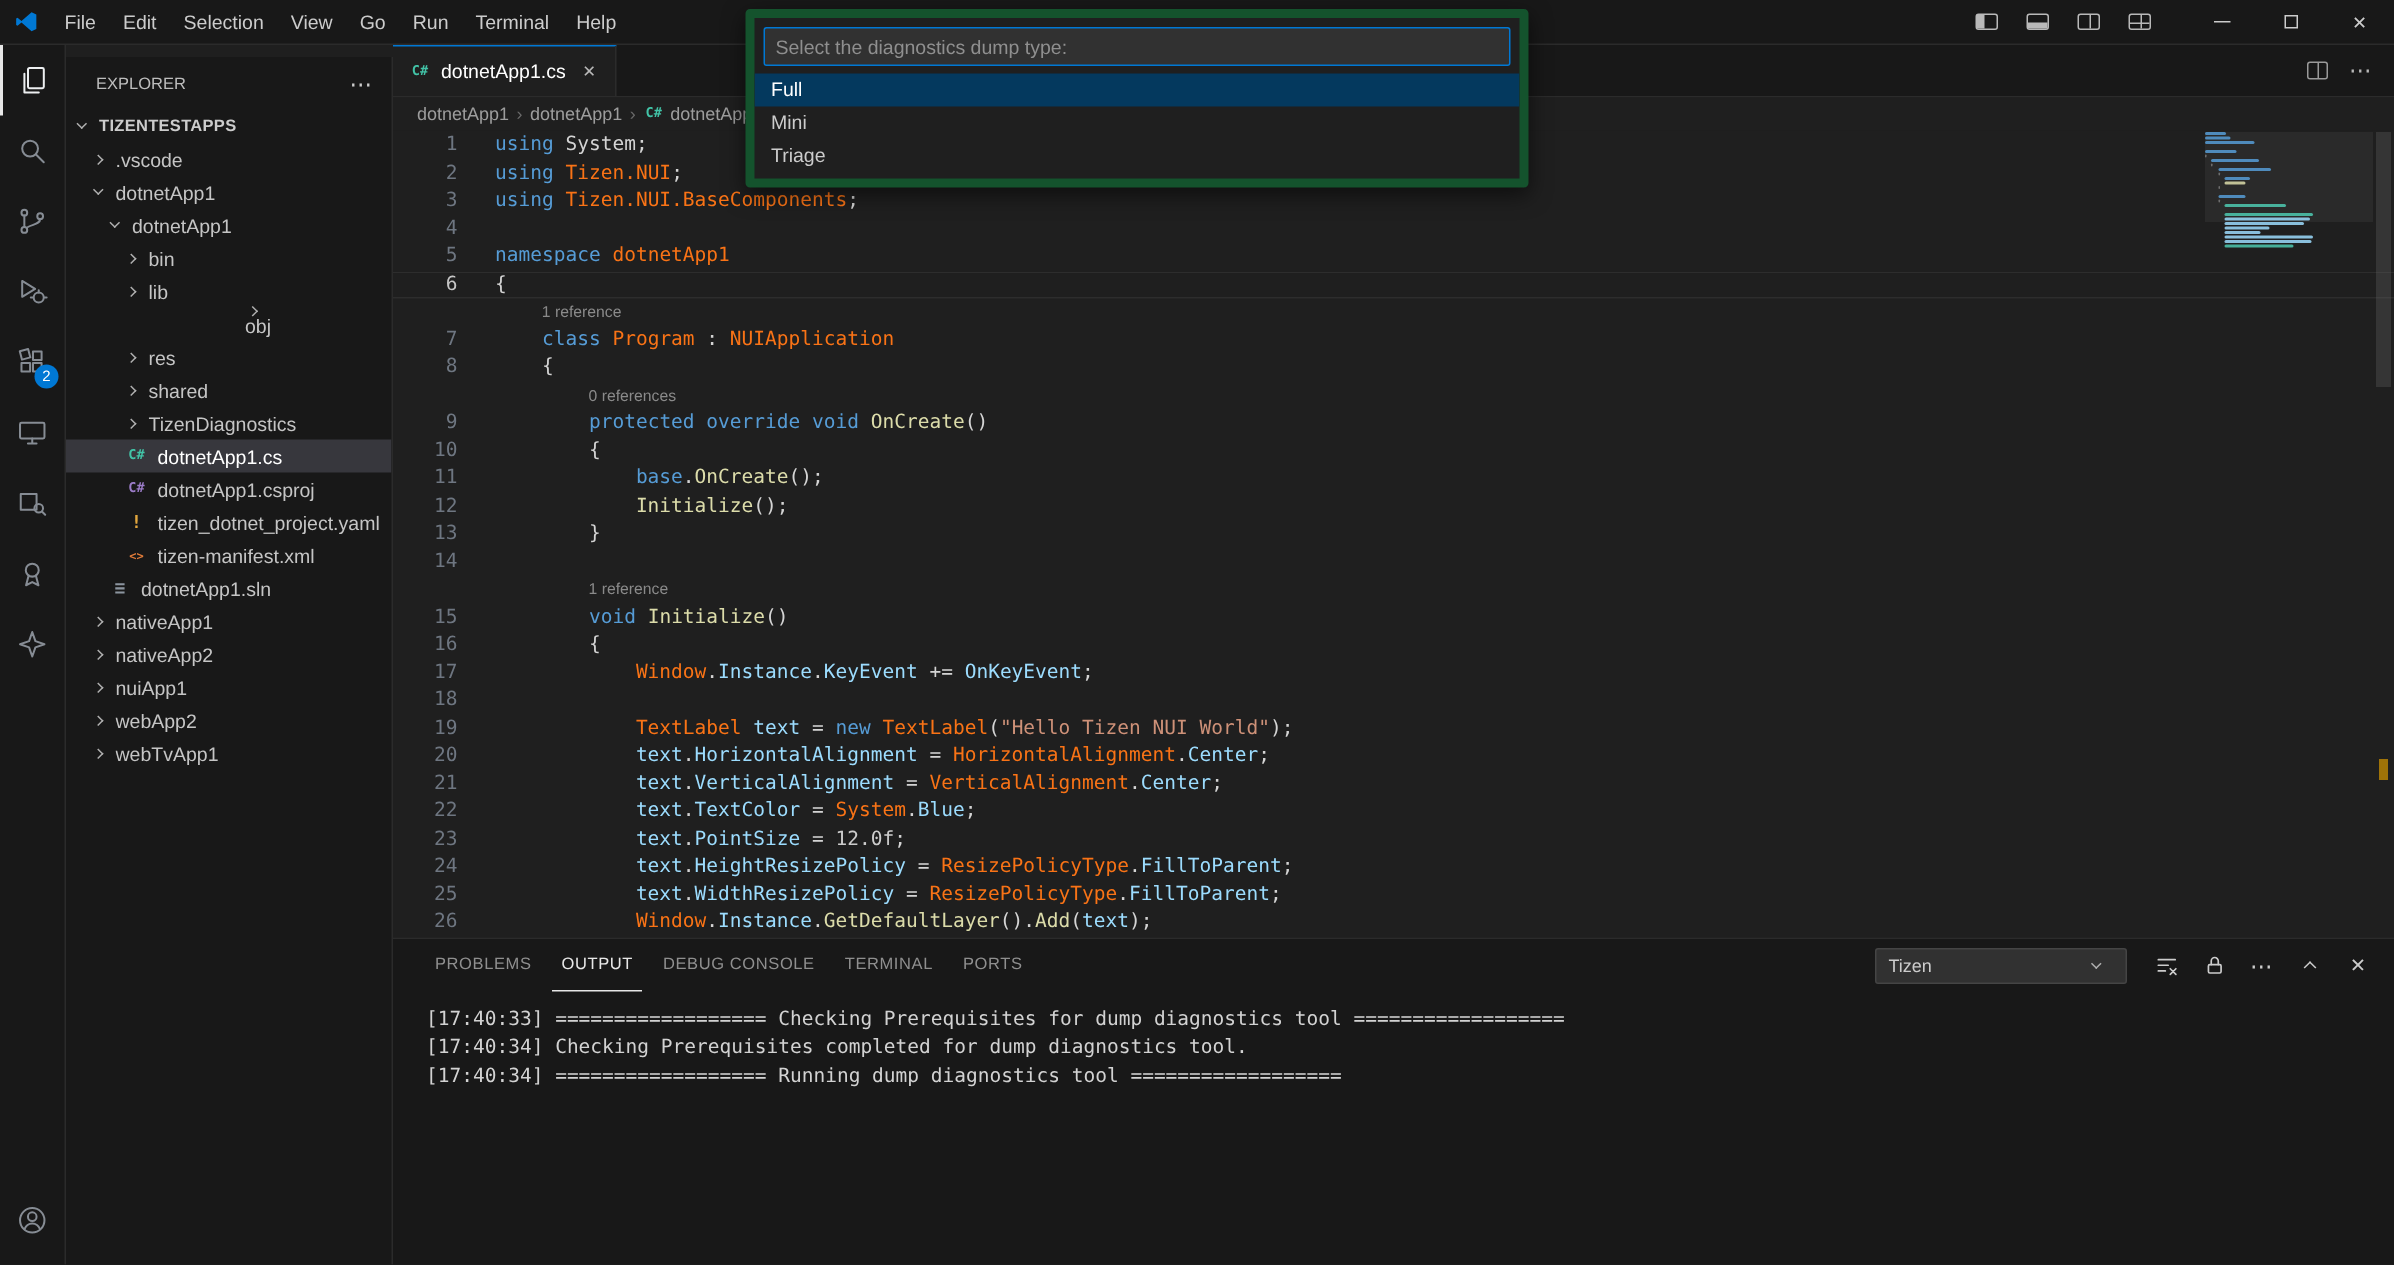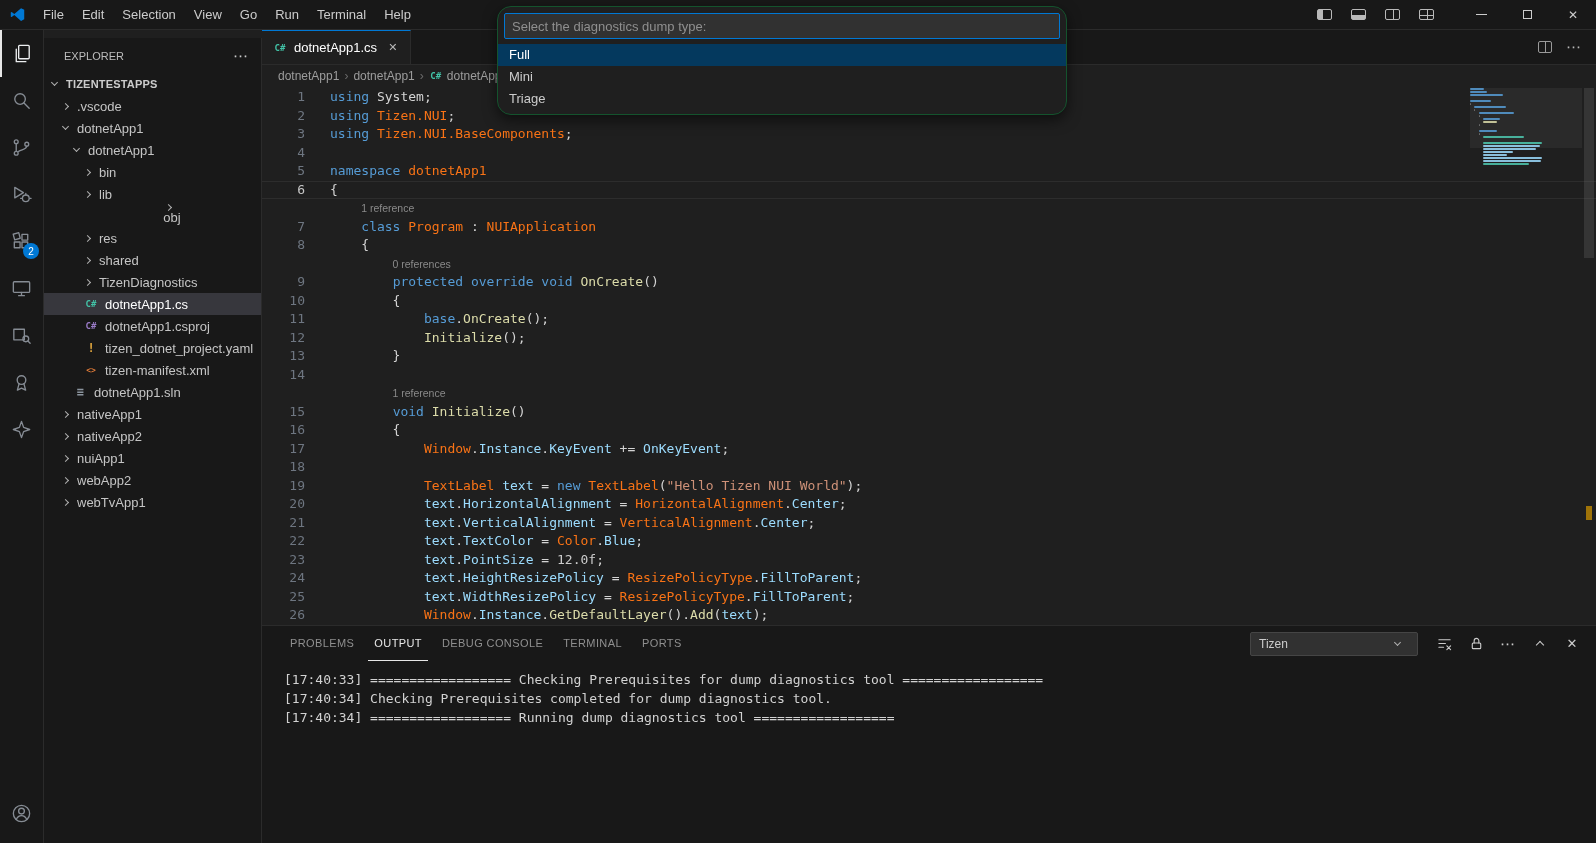--- a/index.html
+++ b/index.html
@@ -104,22 +104,22 @@
     display:flex;align-items:center;padding:0 8px;font-size:12px;color:#cccccc;cursor:pointer;margin-right:4px}
   .channel-select .chev{margin-left:auto;transform:rotate(45deg);margin-top:-3px}
   .pa-btn{width:20px;height:20px;display:flex;align-items:center;justify-content:center;color:#cccccc;cursor:pointer}
   .pa-ic{width:15px;height:15px;fill:none;stroke:#cccccc;stroke-width:1.2;stroke-linecap:round}
   .chev-up{display:inline-block;width:6px;height:6px;border-left:1.2px solid #ccc;border-top:1.2px solid #ccc;transform:rotate(45deg);margin-top:3px}
   .x-glyph{font-size:13px}
   .output{padding:9px 0 0 22px;font-family:"DejaVu Sans Mono",monospace;font-size:13px;color:#d2d2d2}
   .output-line{height:19px;line-height:19px;white-space:pre}
 
   
-  .quickpick{position:absolute;left:497px;top:6px;width:570px;background:#1f1f1f;border:1px solid #14532d;
-    border-radius:14px;box-shadow:0 5px 14px rgba(0,0,0,.55);z-index:50;overflow:hidden;padding-bottom:4px}
+  .quickpick{position:absolute;left:497px;top:6px;width:522px;background:#1f1f1f;border:6px solid #14532d;
+    border-radius:3px;box-shadow:0 5px 14px rgba(0,0,0,.55);z-index:50;overflow:hidden;padding-bottom:4px}
   .qp-input-wrap{padding:6px 6px 5px 6px}
   .qp-input{width:100%;height:26px;background:#313131;border:1px solid #0078d4;border-radius:2px;
     color:#cccccc;font-size:13px;padding:0 7px;outline:none;font-family:"Liberation Sans",sans-serif}
   .qp-input::placeholder{color:#8f8f8f}
   .qp-item{height:22px;line-height:22px;padding:0 11px;font-size:13px;color:#cccccc;cursor:pointer}
   .qp-item.active{background:#04395e;color:#ffffff}
 </style>
 </head>
 <body>
 
@@ -364,21 +364,21 @@
         <div class="code-row"><span class="gutter">13</span><span class="line-content"><span class="tok-p">        }</span></span></div>
         <div class="code-row"><span class="gutter">14</span><span class="line-content"></span></div>
         <div class="code-row"><span class="gutter"></span><span class="line-content lens" style="padding-left: 62.4px;">1 reference</span></div>
         <div class="code-row"><span class="gutter">15</span><span class="line-content"><span class="tok-p">        </span><span class="tok-k">void</span><span class="tok-p"> </span><span class="tok-f">Initialize</span><span class="tok-p">()</span></span></div>
         <div class="code-row"><span class="gutter">16</span><span class="line-content"><span class="tok-p">        {</span></span></div>
         <div class="code-row"><span class="gutter">17</span><span class="line-content"><span class="tok-p">            </span><span class="tok-t">Window</span><span class="tok-p">.</span><span class="tok-v">Instance</span><span class="tok-p">.</span><span class="tok-v">KeyEvent</span><span class="tok-p"> += </span><span class="tok-v">OnKeyEvent</span><span class="tok-p">;</span></span></div>
         <div class="code-row"><span class="gutter">18</span><span class="line-content"></span></div>
         <div class="code-row"><span class="gutter">19</span><span class="line-content"><span class="tok-p">            </span><span class="tok-t">TextLabel</span><span class="tok-p"> </span><span class="tok-v">text</span><span class="tok-p"> = </span><span class="tok-k">new</span><span class="tok-p"> </span><span class="tok-t">TextLabel</span><span class="tok-p">(</span><span class="tok-s">"Hello Tizen NUI World"</span><span class="tok-p">);</span></span></div>
         <div class="code-row"><span class="gutter">20</span><span class="line-content"><span class="tok-p">            </span><span class="tok-v">text</span><span class="tok-p">.</span><span class="tok-v">HorizontalAlignment</span><span class="tok-p"> = </span><span class="tok-t">HorizontalAlignment</span><span class="tok-p">.</span><span class="tok-v">Center</span><span class="tok-p">;</span></span></div>
         <div class="code-row"><span class="gutter">21</span><span class="line-content"><span class="tok-p">            </span><span class="tok-v">text</span><span class="tok-p">.</span><span class="tok-v">VerticalAlignment</span><span class="tok-p"> = </span><span class="tok-t">VerticalAlignment</span><span class="tok-p">.</span><span class="tok-v">Center</span><span class="tok-p">;</span></span></div>
-        <div class="code-row"><span class="gutter">22</span><span class="line-content"><span class="tok-p">            </span><span class="tok-v">text</span><span class="tok-p">.</span><span class="tok-v">TextColor</span><span class="tok-p"> = </span><span class="tok-t">Color</span><span class="tok-p">.</span><span class="tok-v">Blue</span><span class="tok-p">;</span></span></div>
+        <div class="code-row"><span class="gutter">22</span><span class="line-content"><span class="tok-p">            </span><span class="tok-v">text</span><span class="tok-p">.</span><span class="tok-v">TextColor</span><span class="tok-p"> = </span><span class="tok-t">System</span><span class="tok-p">.</span><span class="tok-v">Blue</span><span class="tok-p">;</span></span></div>
         <div class="code-row"><span class="gutter">23</span><span class="line-content"><span class="tok-p">            </span><span class="tok-v">text</span><span class="tok-p">.</span><span class="tok-v">PointSize</span><span class="tok-p"> = </span><span class="tok-n2">12.0f</span><span class="tok-p">;</span></span></div>
         <div class="code-row"><span class="gutter">24</span><span class="line-content"><span class="tok-p">            </span><span class="tok-v">text</span><span class="tok-p">.</span><span class="tok-v">HeightResizePolicy</span><span class="tok-p"> = </span><span class="tok-t">ResizePolicyType</span><span class="tok-p">.</span><span class="tok-v">FillToParent</span><span class="tok-p">;</span></span></div>
         <div class="code-row"><span class="gutter">25</span><span class="line-content"><span class="tok-p">            </span><span class="tok-v">text</span><span class="tok-p">.</span><span class="tok-v">WidthResizePolicy</span><span class="tok-p"> = </span><span class="tok-t">ResizePolicyType</span><span class="tok-p">.</span><span class="tok-v">FillToParent</span><span class="tok-p">;</span></span></div>
         <div class="code-row"><span class="gutter">26</span><span class="line-content"><span class="tok-p">            </span><span class="tok-t">Window</span><span class="tok-p">.</span><span class="tok-v">Instance</span><span class="tok-p">.</span><span class="tok-f">GetDefaultLayer</span><span class="tok-p">().</span><span class="tok-f">Add</span><span class="tok-p">(</span><span class="tok-v">text</span><span class="tok-p">);</span></span></div>
       </div>
     <div class="minimap">
       <div class="minimap-slider"></div>
       <div id="minimap-bars">
           <div class="mbar" style="margin-left: 0px; width: 13.65px; background: rgb(86, 156, 214);"></div>
           <div class="mbar" style="margin-left: 0px; width: 16.8px; background: rgb(86, 156, 214);"></div>

